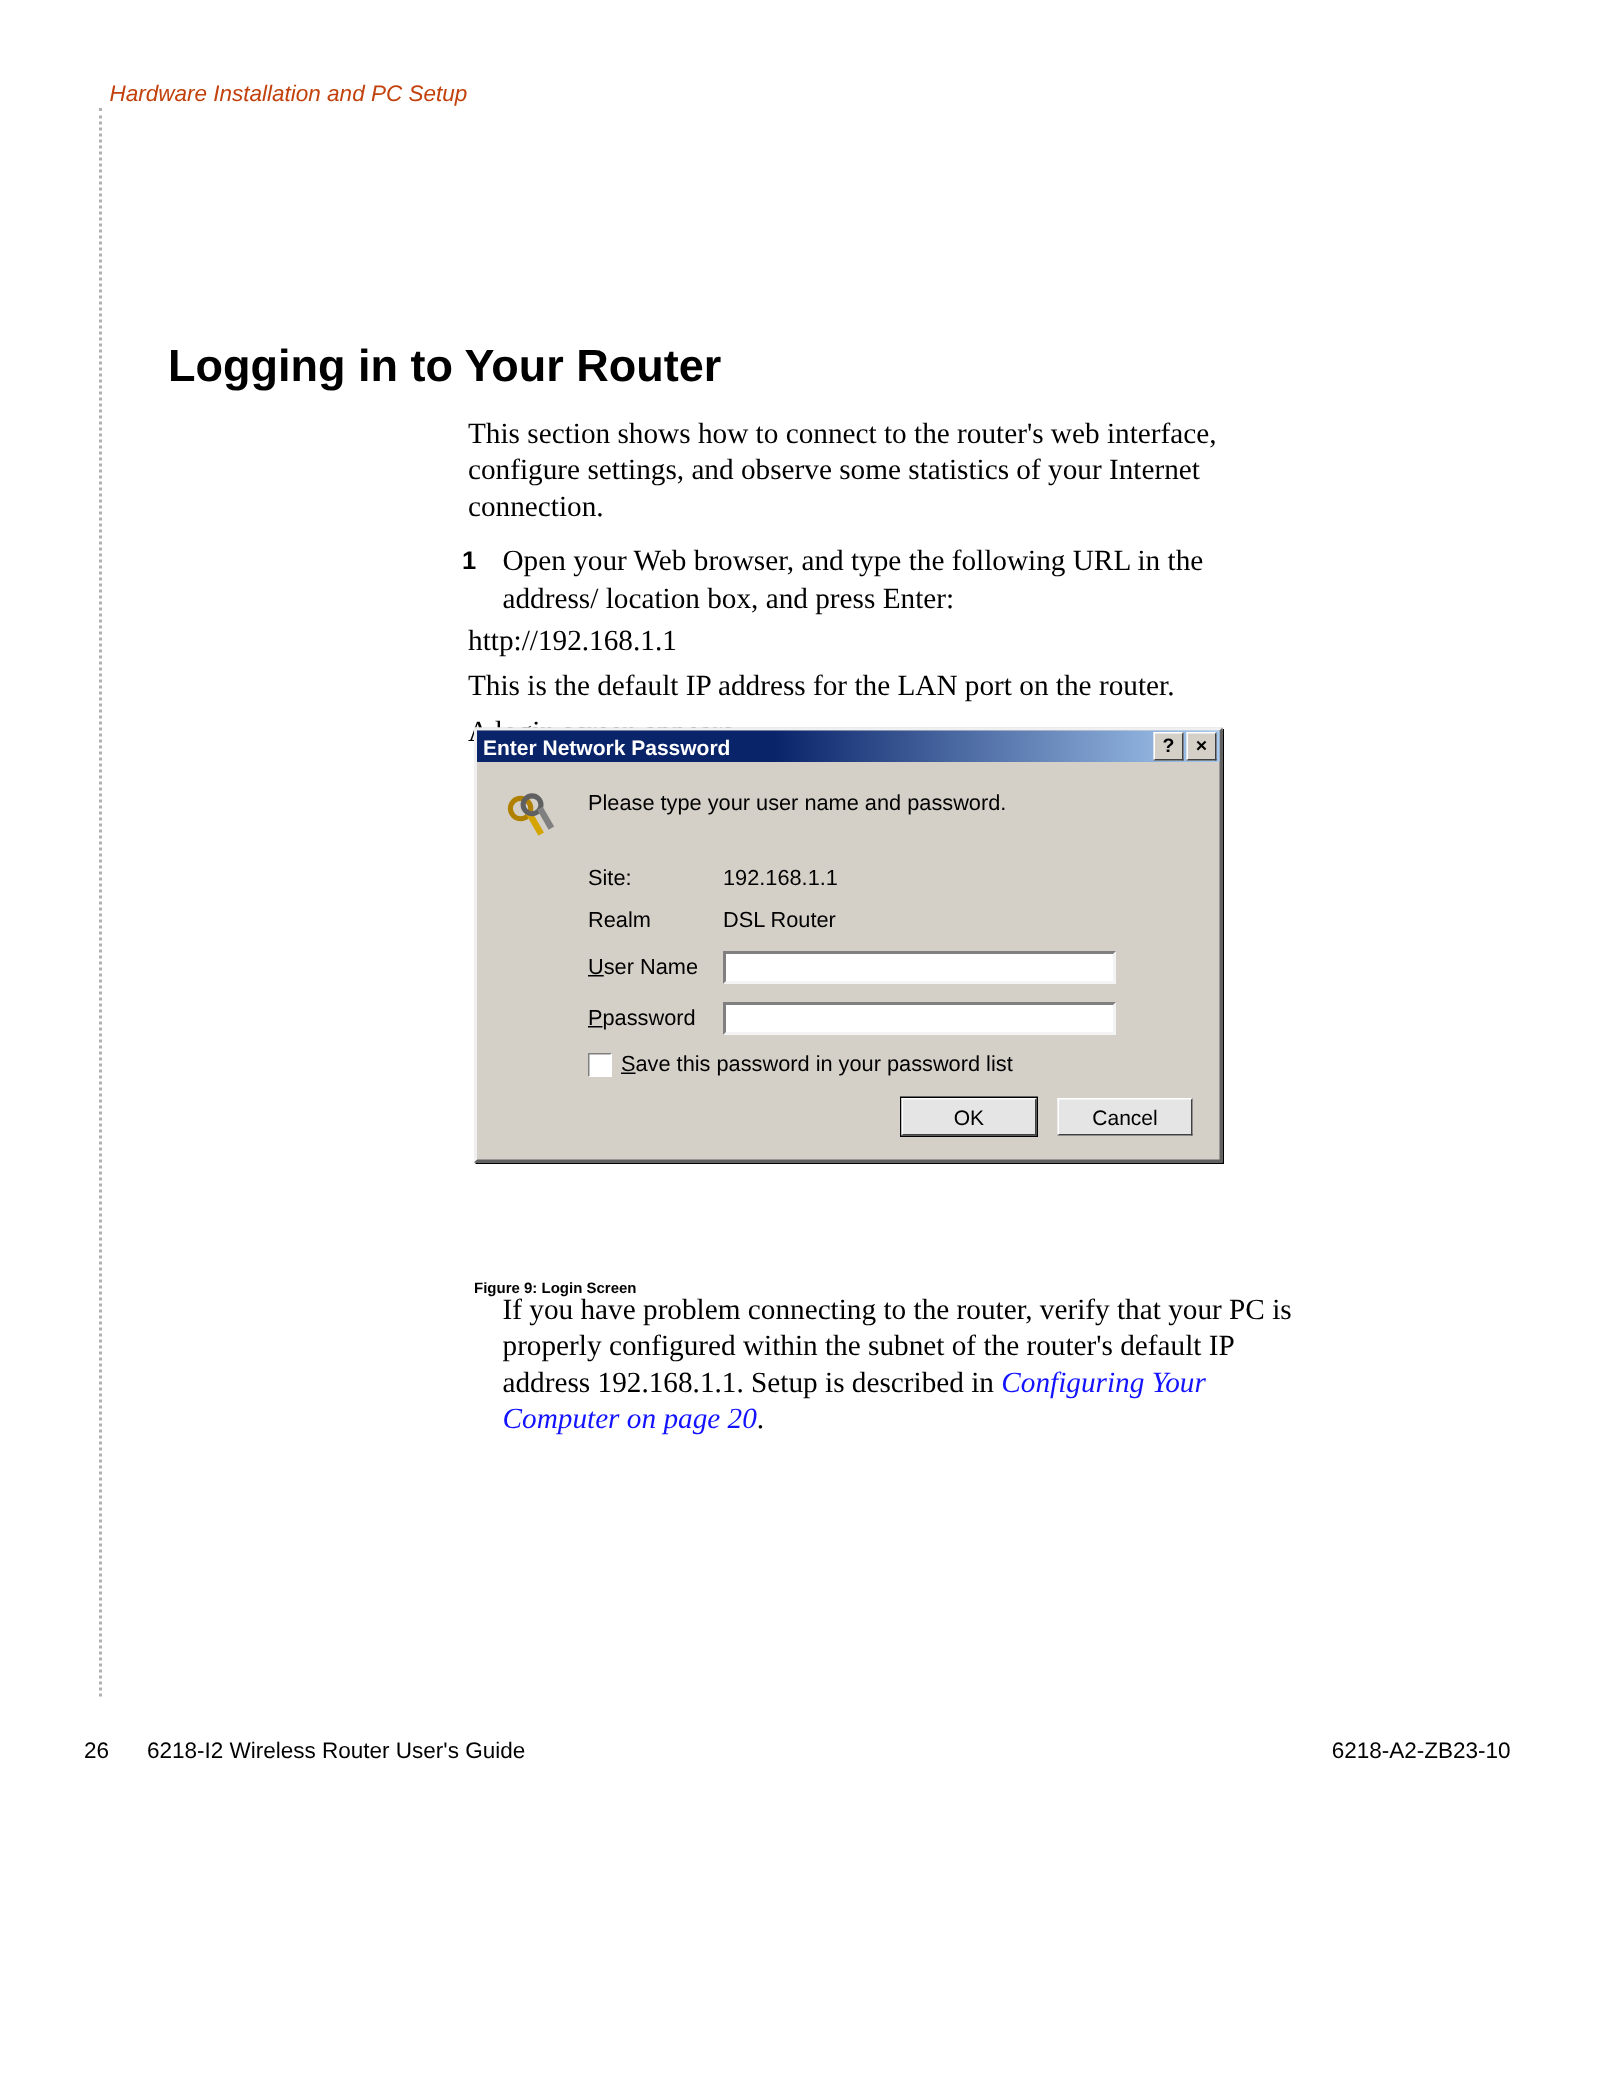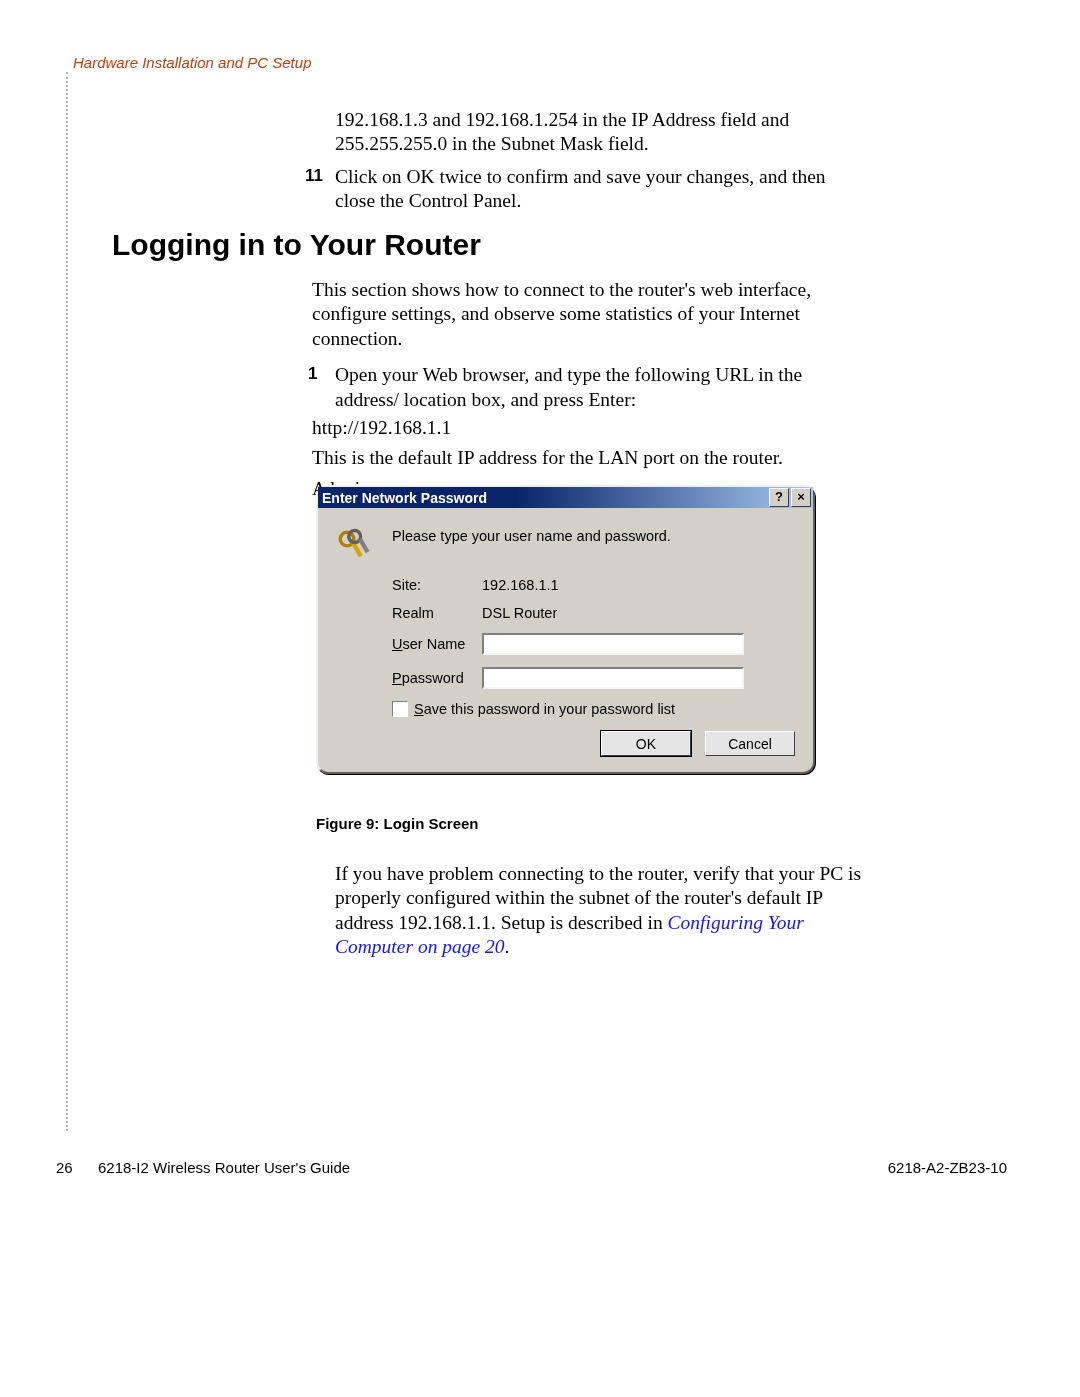--- a/index.html
+++ b/index.html
@@ -84,21 +84,20 @@
     top: 485px;
     width: 495px;
     font-family: Tahoma, "MS Sans Serif", Arial, sans-serif;
     font-size: 14.5px;
     background: #d4d0c8;
     border-top: 2px solid #f0f0f0;
     border-left: 2px solid #f0f0f0;
     border-right: 2px solid #606060;
     border-bottom: 2px solid #606060;
     box-shadow: 1px 1px 0 #000;
-    border-radius: 12px;
   }
   .titlebar {
     height: 21px;
     background: linear-gradient(to right, #0a246a 0%, #0a246a 40%, #a6caf0 100%);
     color: #fff;
     font-weight: bold;
     font-size: 14px;
     padding-left: 4px;
     display: flex;
     align-items: center;
@@ -148,24 +147,24 @@
     margin-left: 10px;
   }
   .dbtn.default { box-shadow: 0 0 0 1px #000; }
   .u { text-decoration: underline; }
 
   .key-icon { width: 34px; height: 34px; }
 
   .figcap {
     position: absolute;
     left: 316px;
-    top: 815px;
-    font-family: Arial, Helvetica, sans-serif;
-    font-weight: bold;
-    font-size: 15px;
+    top: 854px;
+    font-family: Arial, Helvetica, sans-serif;
+    font-weight: bold;
+    font-size: 10px;
   }
   .aftertext {
     position: absolute;
     left: 335px;
     top: 862px;
     width: 530px;
     font-size: 19.5px;
     line-height: 1.25;
   }
   .aftertext .xref { color: #1313ff; font-style: italic; }
@@ -183,27 +182,20 @@
   .footer .fright { position:absolute; right: 73px; }
 </style>
 </head>
 <body>
 
 <div class="page">
   <div class="vrule"></div>
 
   <div class="running-head">Hardware Installation and PC Setup</div>
 
-  <div class="body-col">
-    <p>192.168.1.3 and 192.168.1.254 in the IP Address field and 255.255.255.0 in the Subnet Mask field.</p>
-    <div class="step">
-      <span class="step-num">11</span>
-      <p>Click on OK twice to confirm and save your changes, and then close the Control Panel.</p>
-    </div>
-  </div>
 
   <div class="heading1">Logging in to Your Router</div>
 
   <div class="section2">
     <p>This section shows how to connect to the router's web interface, configure settings, and observe some statistics of your Internet connection.</p>
 
     <div class="step2">
       <span class="step-num">1</span>
       <span>Open your Web browser, and type the following URL in the address/ location box, and press Enter:</span>
     </div>

